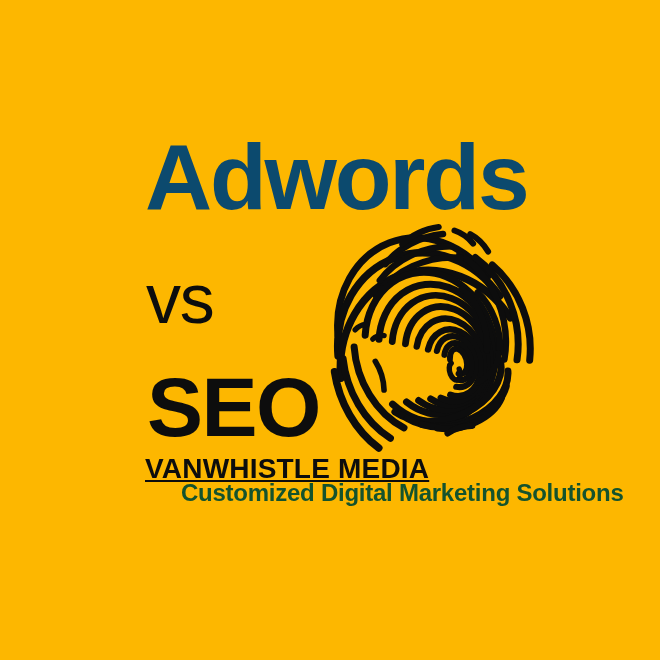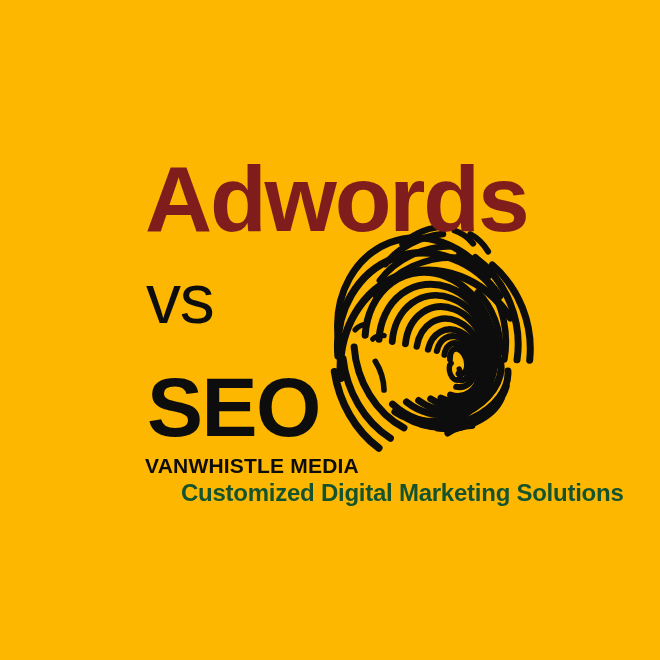--- a/index.html
+++ b/index.html
@@ -64,24 +64,25 @@
     top: 355px;
     font-size: 84px;
     font-weight: 700;
     letter-spacing: -1.5px;
     line-height: 1;
   }
 
   #brand-name {
     left: 145px;
     top: 455px;
-    font-size: 21px;
+    font-size: 28px;
     font-weight: 700;
     letter-spacing: 0.2px;
     line-height: 1;
+    text-decoration: underline;
   }
 
   #brand-tagline {
     left: 144px;
     top: 481px;
     font-size: 24px;
     font-weight: 700;
     letter-spacing: -0.25px;
     line-height: 1;
   }
@@ -139,21 +140,21 @@
         <path d="M62 110 A 12 11 0 0 1 74 110" stroke-width="5.2"></path>
         <path d="M58 132 A 10 26 0 0 1 58 162" stroke-width="5.6"></path>
 
         <path d="M176 96 A 34 54 0 0 1 180 160" stroke-width="6.4"></path>
         <path d="M162 88 A 30 50 0 0 1 168 154" stroke-width="6.2"></path>
         <path d="M150 182 A 40 26 0 0 0 178 160" stroke-width="6.2"></path>
       </g>
     </svg>
   </div>
 
-  <div class="txt" id="headline-adwords" style="color: #7f1d1d; margin-top: 22px;">Adwords</div>
+  <div class="txt" id="headline-adwords" style="color: #0c4a6e;">Adwords</div>
 
   <div class="txt" id="headline-vs" style="color: rgb(13, 13, 13);">vs</div>
 
   <div class="txt" id="headline-seo" style="color: rgb(13, 13, 13); margin-top: 10px;">SEO</div>
 
   <div class="txt" id="brand-name" style="color: rgb(13, 13, 13);">VANWHISTLE MEDIA</div>
 
   <div class="txt" id="brand-tagline" style="color: #14532d; margin-left: 37px;">Customized Digital Marketing Solutions</div>
 
 </div>

